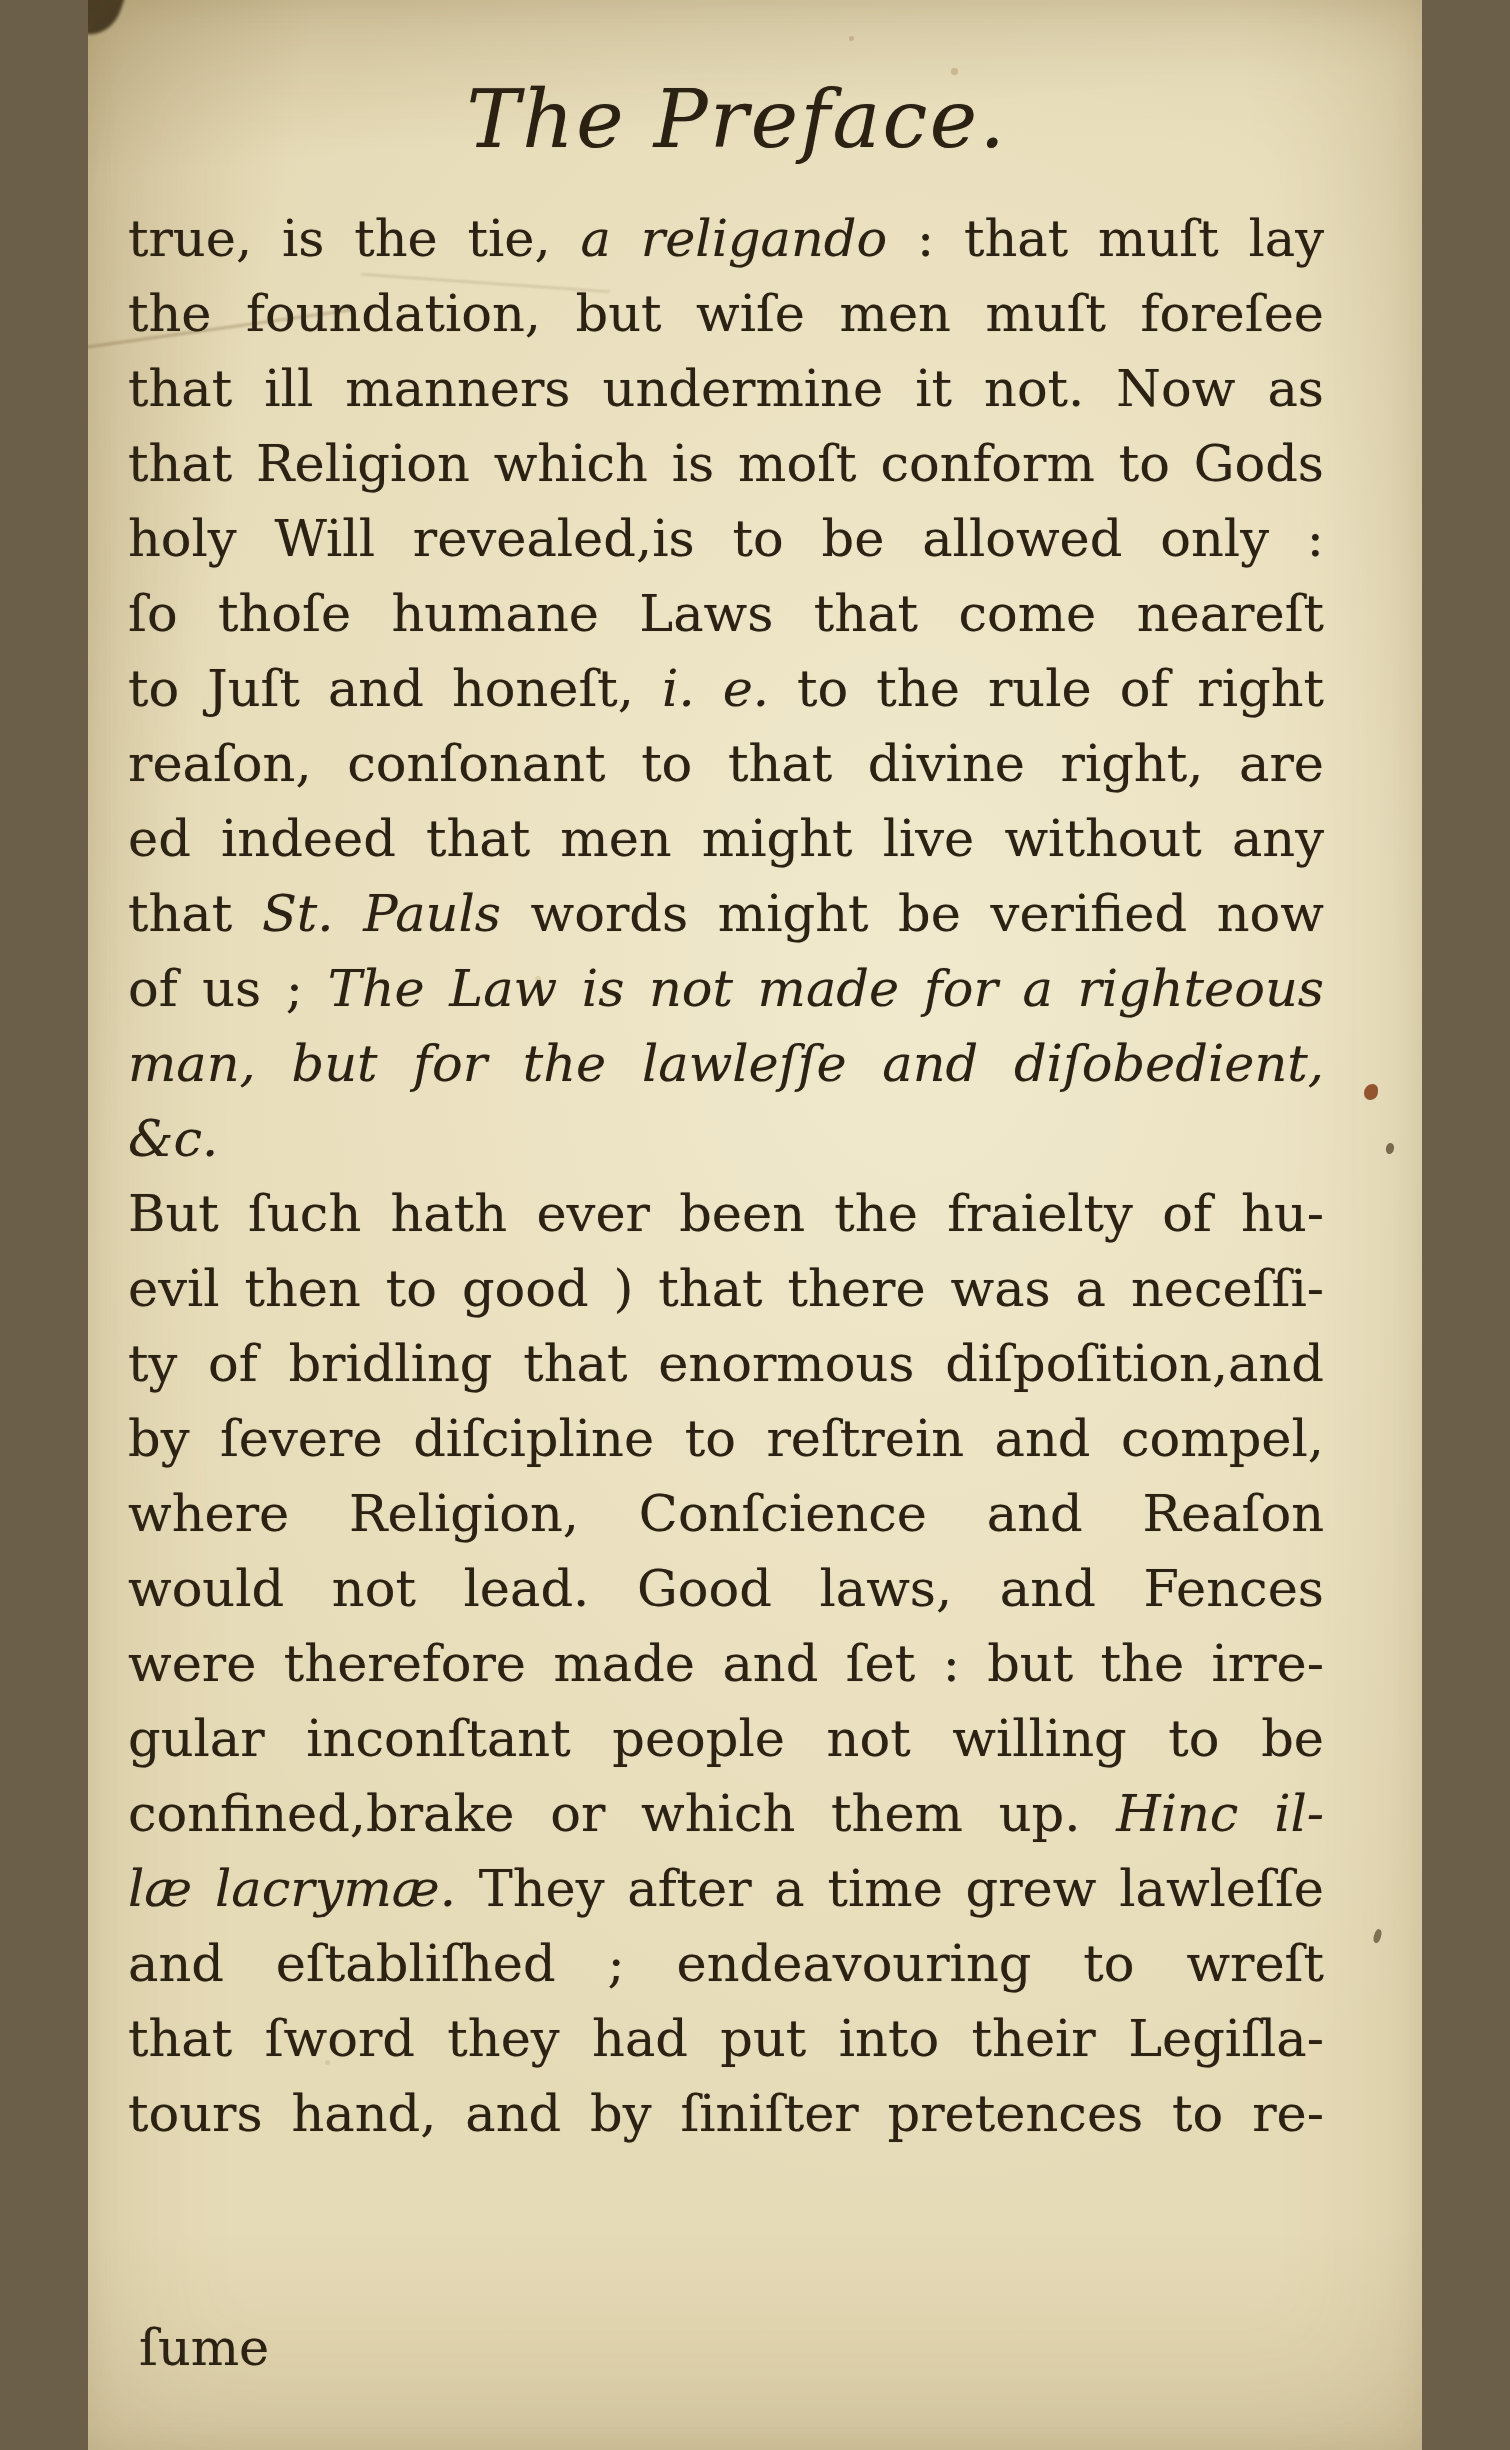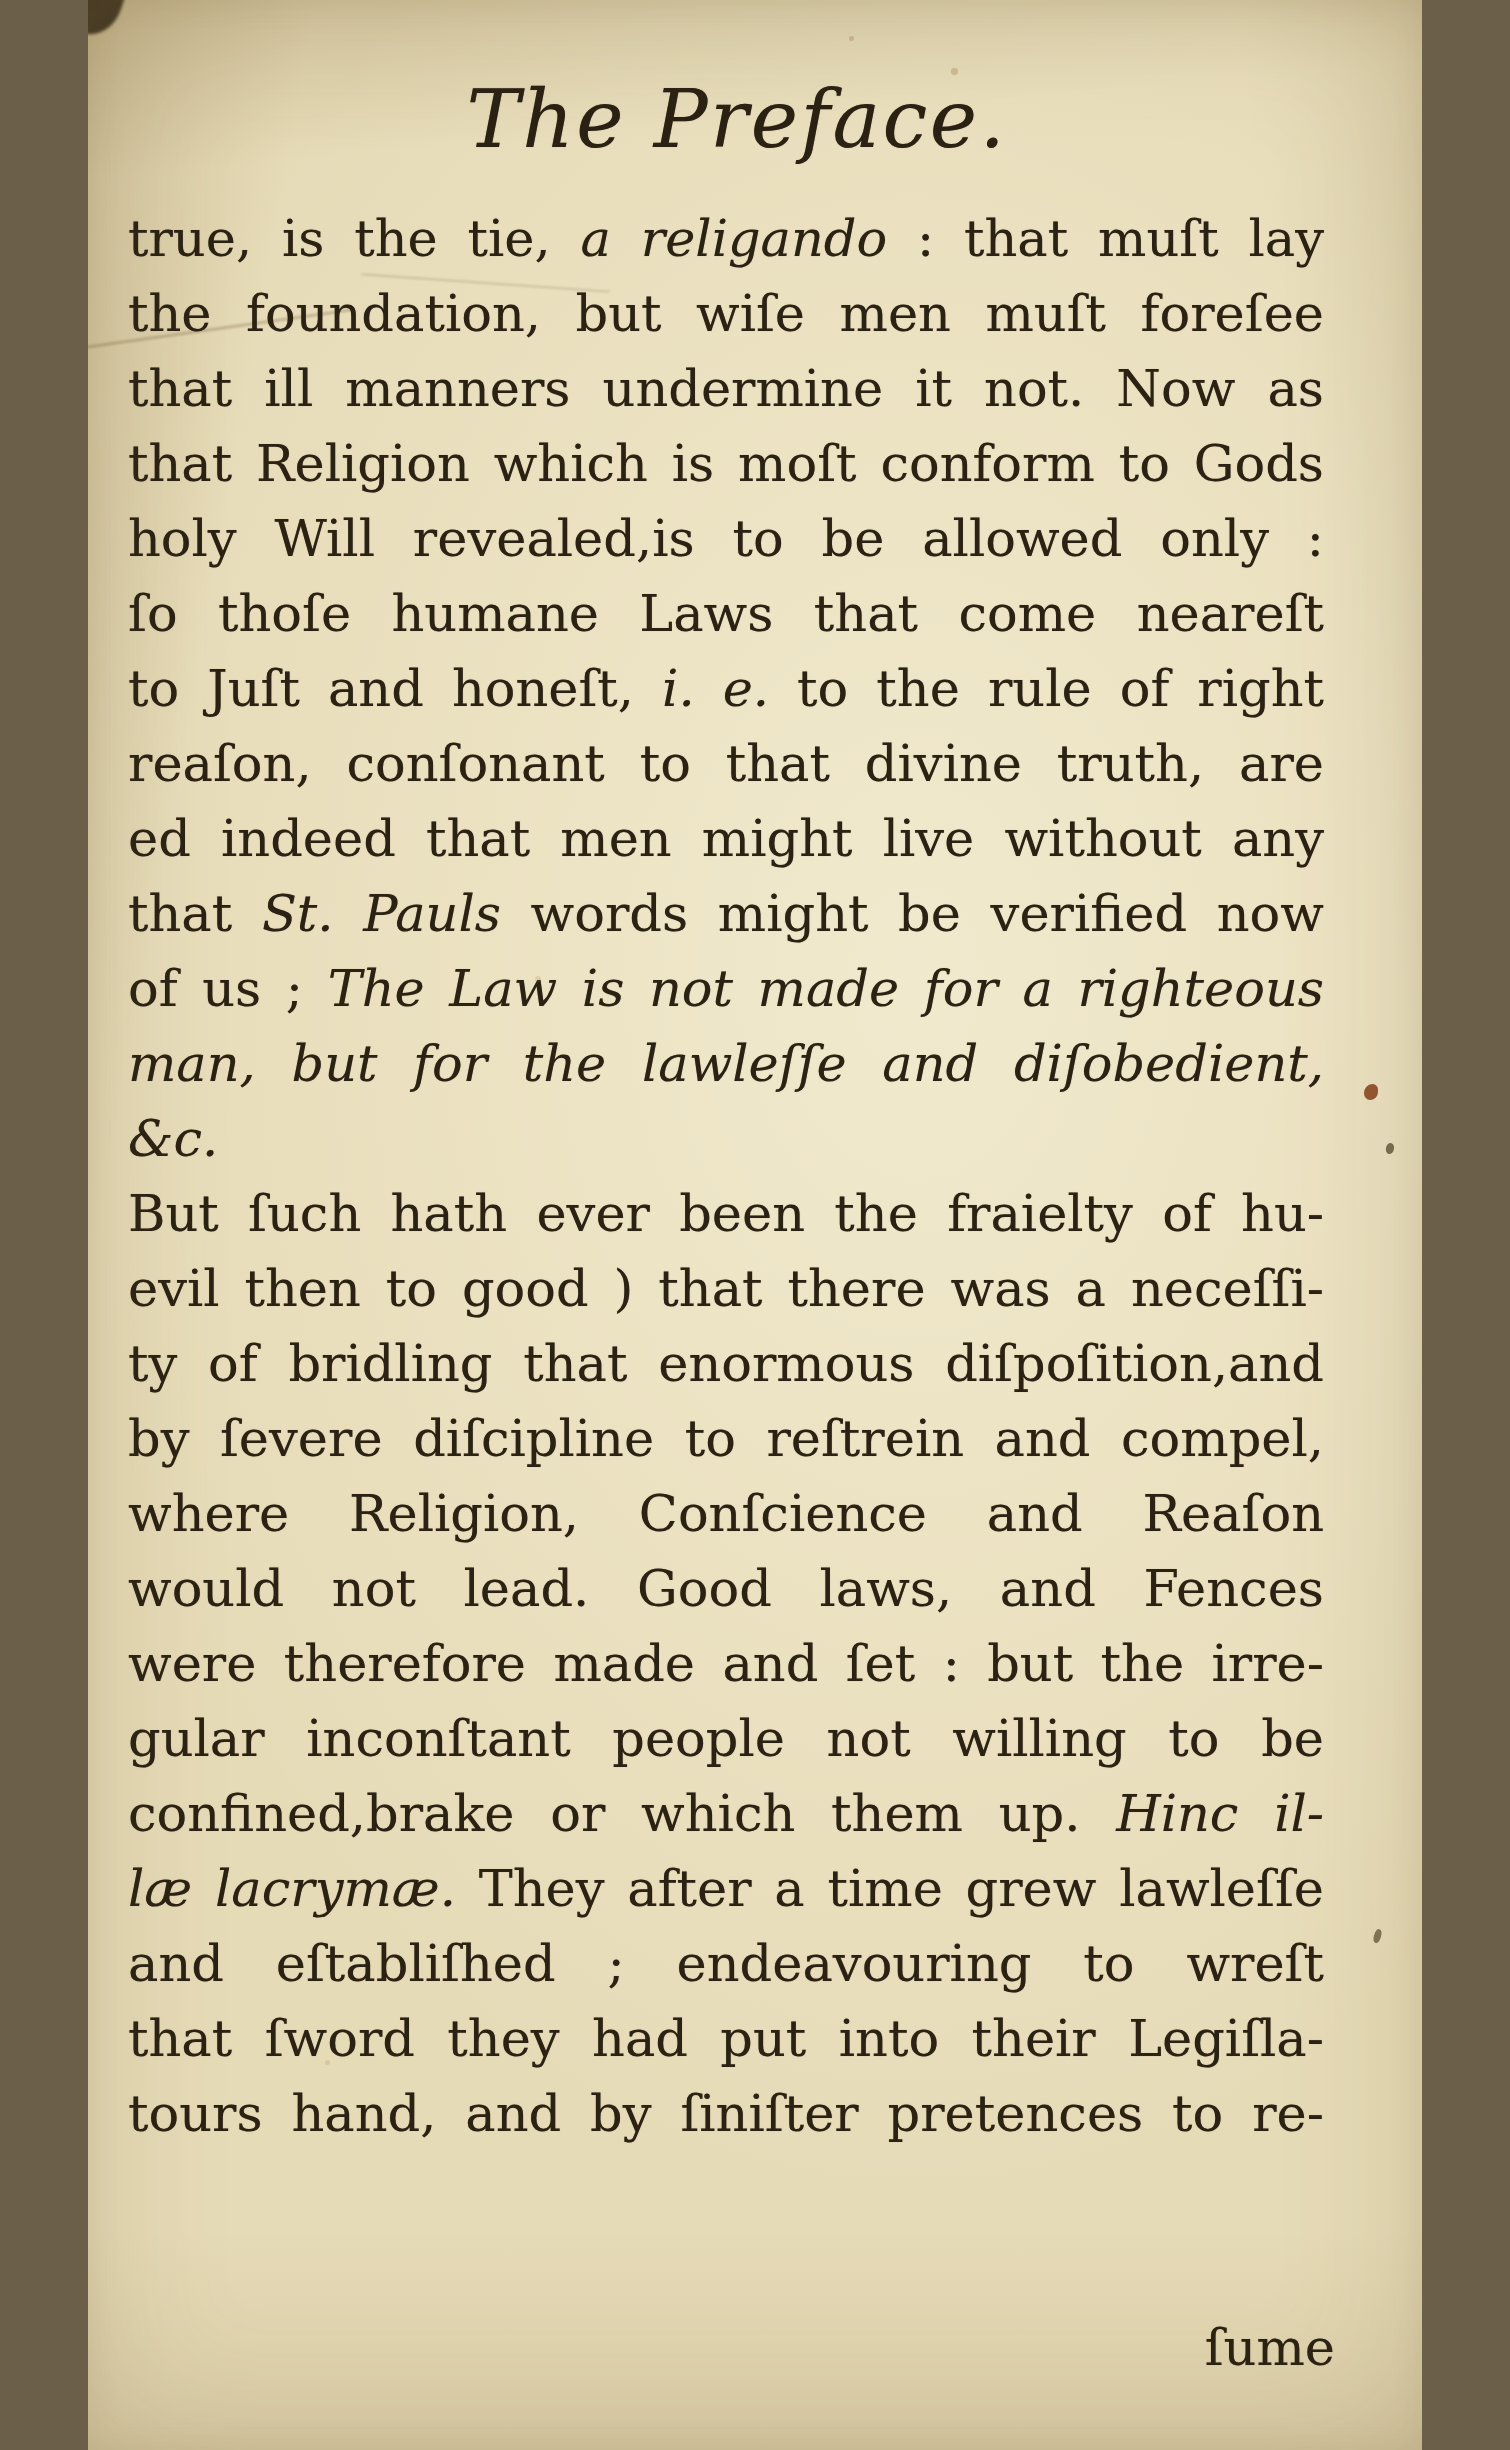--- a/index.html
+++ b/index.html
@@ -31,21 +31,21 @@
   .body-text{
     position:absolute;left:40px;top:201px;width:1196px;
     font-size:51px;line-height:75px;color:#2b2214;
     word-spacing:.08em;
     text-shadow:0 0 0.8px rgba(43,34,20,.40);
   }
   .line{text-align:justify;text-align-last:justify;}
   .it{font-style:italic;}
   .catchword{
     position:absolute;left:51px;top:2310px;width:1196px;
-    text-align:right;font-size:51px;line-height:75px;color:#2b2214;
+    font-size:51px;line-height:75px;color:#2b2214;
     text-shadow:0 0 0.8px rgba(43,34,20,.40);
   }
   
   .corner-shadow{
     position:absolute;left:-11.6px;top:-13.3px;width:43px;height:50px;
     background:#2f2514;opacity:.85;
     transform:rotate(18deg);border-radius:0 0 70% 0;
     filter:blur(1.7px);
   }
   .crease-1{
@@ -90,21 +90,21 @@
   <div class="title">The Preface.</div>
 
   <div class="body-text">
       <div class="line"><span>true, is the tie, </span><span class="it">a religando</span><span> : that muſt lay</span></div>
       <div class="line"><span>the foundation, but wiſe men muſt foreſee</span></div>
       <div class="line"><span>that ill manners undermine it not. Now as</span></div>
       <div class="line"><span>that Religion which is moſt conform to Gods</span></div>
       <div class="line"><span>holy Will revealed,is to be allowed only :</span></div>
       <div class="line"><span>ſo thoſe humane Laws that come neareſt</span></div>
       <div class="line"><span>to Juſt and honeſt, </span><span class="it">i. e.</span><span> to the rule of right</span></div>
-      <div class="line"><span>reaſon, conſonant to that divine truth, are</span></div>
+      <div class="line"><span>reaſon, conſonant to that divine right, are</span></div>
       <div class="line"><span>ed indeed that men might live without any</span></div>
       <div class="line"><span>that </span><span class="it">St. Pauls</span><span> words might be verified now</span></div>
       <div class="line"><span>of us ; </span><span class="it">The Law is not made for a righteous</span></div>
       <div class="line"><span class="it">man, but for the lawleſſe and diſobedient, &amp;c.</span></div>
       <div class="line"><span>But ſuch hath ever been the fraielty of hu-</span></div>
       <div class="line"><span>evil then to good ) that there was a neceſſi-</span></div>
       <div class="line"><span>ty of bridling that enormous diſpoſition,and</span></div>
       <div class="line"><span>by ſevere diſcipline to reſtrein and compel,</span></div>
       <div class="line"><span>where Religion, Conſcience and Reaſon</span></div>
       <div class="line"><span>would not lead. Good laws, and Fences</span></div>

